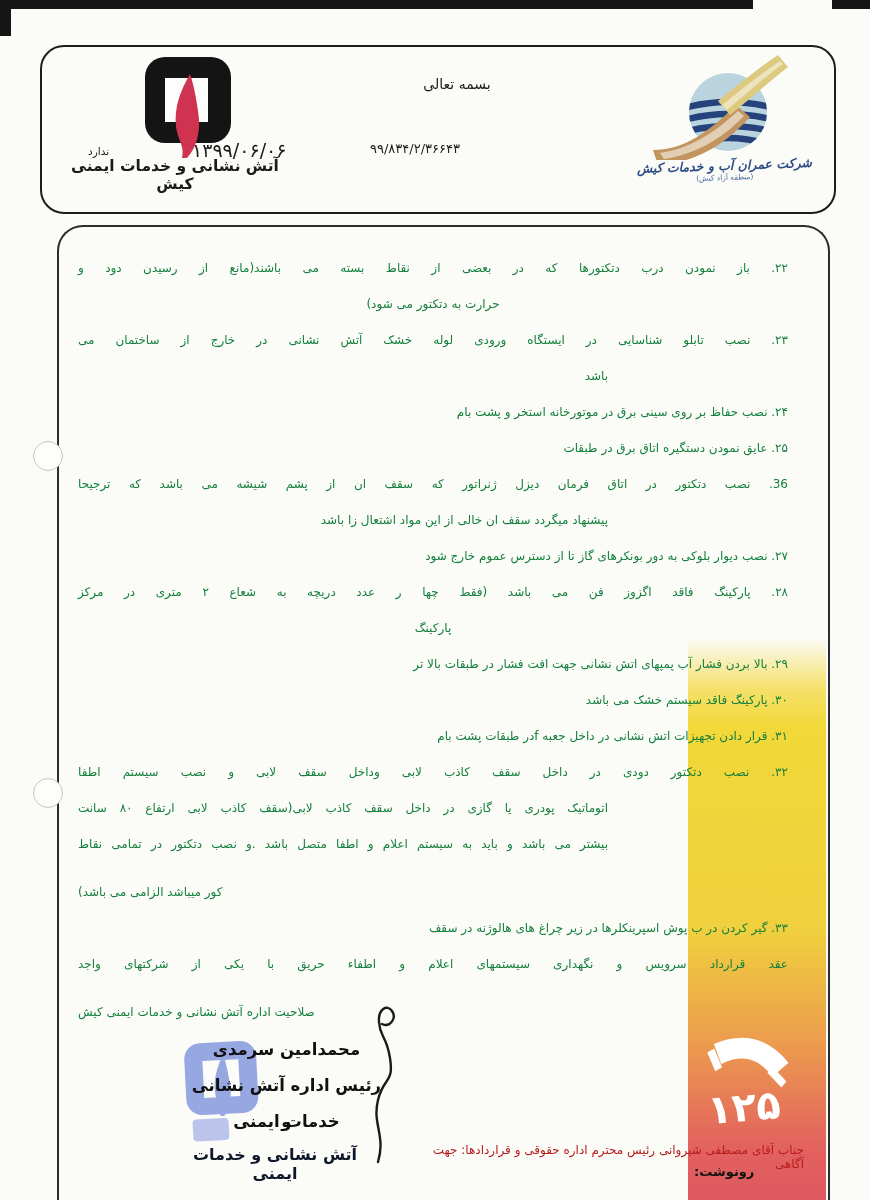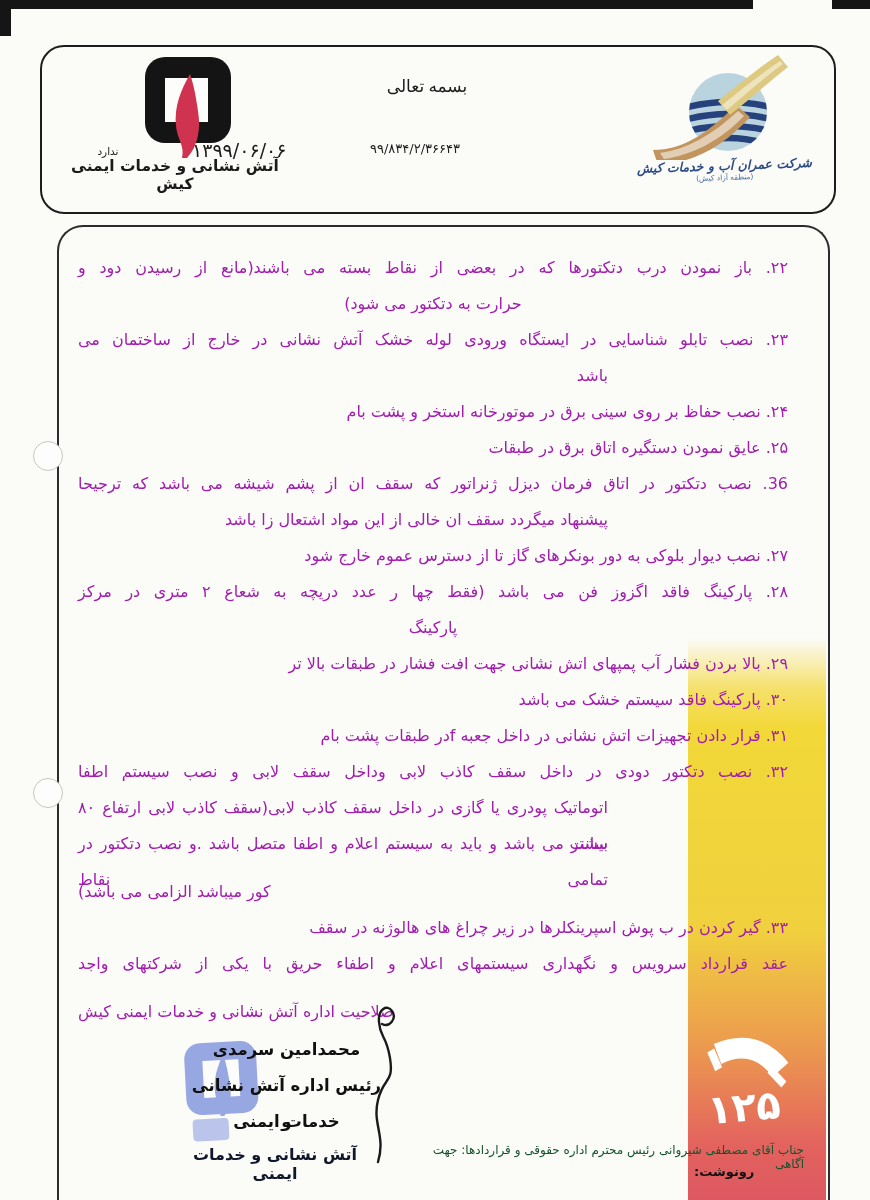--- a/index.html
+++ b/index.html
@@ -18,23 +18,23 @@
 
   
   .header-box{
     left:40px;top:45px;width:792px;height:165px;
     border:2.5px solid #1d1d1d;border-radius:24px;z-index:3;background:transparent;
   }
   .fire-logo{left:145px;top:57px;width:86px;height:86px;background:#141414;border-radius:20px;z-index:4;}
   .fire-logo-inner{left:165px;top:78px;width:43px;height:44px;background:#fdfdfb;z-index:5;}
   .flame-svg{left:172px;top:74px;width:32px;height:84px;z-index:6;}
   .header-date{left:192px;top:139px;width:84px;height:16px;font-size:19px;direction:ltr;text-align:right;z-index:6;}
-  .attachment-note{left:88px;top:145px;width:40px;height:13px;font-size:10.5px;text-align:center;z-index:6;}
+  .attachment-note{left:88px;top:145px;width:40px;height:13px;font-size:10.5px;text-align:left;z-index:6;}
   .org-name{left:62px;top:157px;width:226px;height:24px;font-size:15.5px;font-weight:bold;direction:rtl;text-align:center;z-index:6;}
-  .bismillah{left:364px;top:76px;width:126px;height:20px;font-size:17px;direction:rtl;text-align:center;z-index:6;font-family:Liberation Serif, serif;}
+  .bismillah{left:394px;top:76px;width:126px;height:20px;font-size:14px;direction:rtl;text-align:center;z-index:6;}
   .letter-number{left:348px;top:141px;width:134px;height:17px;font-size:13px;direction:ltr;text-align:center;z-index:6;}
   .water-logo{left:648px;top:55px;width:150px;height:105px;z-index:5;}
   .water-caption{left:632px;top:158px;width:185px;z-index:6;direction:rtl;text-align:center;color:#2e4d86;transform:rotate(-2deg);}
   .water-caption .l1{font-size:12.5px;font-weight:bold;font-style:italic;}
   .water-caption .l2{font-size:7.5px;color:#4a6ca0;}
 
   
   .body-box{
     left:57px;top:225px;width:769px;height:990px;
     border:2px solid #2c2c2c;border-bottom:none;
@@ -52,37 +52,37 @@
       rgba(243,216,60,0.75) 9%,
       #f2d838 16%,
       #f0d03e 52%,
       #ec9c4e 72%,
       #e3635e 90%,
       #dd5861 100%);
   }
 
   
   .body-text{left:78px;top:250px;width:710px;z-index:2;direction:rtl;}
-  .bline{height:36px;line-height:36px;font-size:16px;white-space:normal;overflow:visible;color:#a21caf;}
+  .bline{height:36px;line-height:36px;font-size:12px;white-space:normal;overflow:visible;color:#15803d;}
   .a-r{text-align:right;}
   .a-l{text-align:left;margin-top:12px;}
   .a-c{text-align:center;}
   .a-h{text-align:right;padding-left:0;padding-right:180px;}
   .a-j{text-align:justify;text-align-last:justify;}
   .a-jh{text-align:justify;text-align-last:justify;padding-right:180px;}
 
   
   .phone-svg{left:702px;top:1025px;width:96px;height:66px;z-index:2;transform:rotate(14deg);}
   .emergency-number{
     left:698px;top:1084px;width:92px;height:48px;z-index:2;
     color:#fff;font-size:40px;font-weight:bold;text-align:center;line-height:46px;
     transform:rotate(-5deg);direction:rtl;
   }
   .cc-label{left:694px;top:1164px;width:72px;height:18px;z-index:2;font-size:13px;font-weight:bold;direction:rtl;text-align:left;color:#111;}
-  .cc-text{left:400px;top:1143px;width:404px;height:18px;z-index:2;font-size:12px;direction:rtl;text-align:right;color:#14532d;}
+  .cc-text{left:400px;top:1143px;width:404px;height:18px;z-index:2;font-size:12px;direction:rtl;text-align:right;color:#b91c1c;}
 
   
   .stamp-logo{left:183px;top:1042px;width:80px;height:100px;z-index:2;transform:rotate(-3deg);opacity:.92;}
   .stamp-sq{position:absolute;left:3px;top:0;width:72px;height:72px;background:#8fa0e0;border-radius:16px;}
   .stamp-sq-inner{position:absolute;left:21px;top:18px;width:36px;height:37px;background:#fdfdfb;}
   .stamp-frag{position:absolute;left:8px;top:76px;width:36px;height:22px;background:#a4b2e6;border-radius:4px;opacity:.8;}
   .stamp-flame{position:absolute;left:30px;top:12px;width:22px;height:62px;}
   .stamp-text{left:168px;top:1145px;width:214px;height:22px;z-index:3;font-size:16px;font-weight:bold;color:#0f172a;direction:rtl;text-align:center;}
   .signer{left:184px;top:1032px;width:205px;z-index:4;direction:rtl;text-align:center;font-weight:bold;color:#101010;}
   .signer div{height:36px;line-height:36px;font-size:16.5px;}

